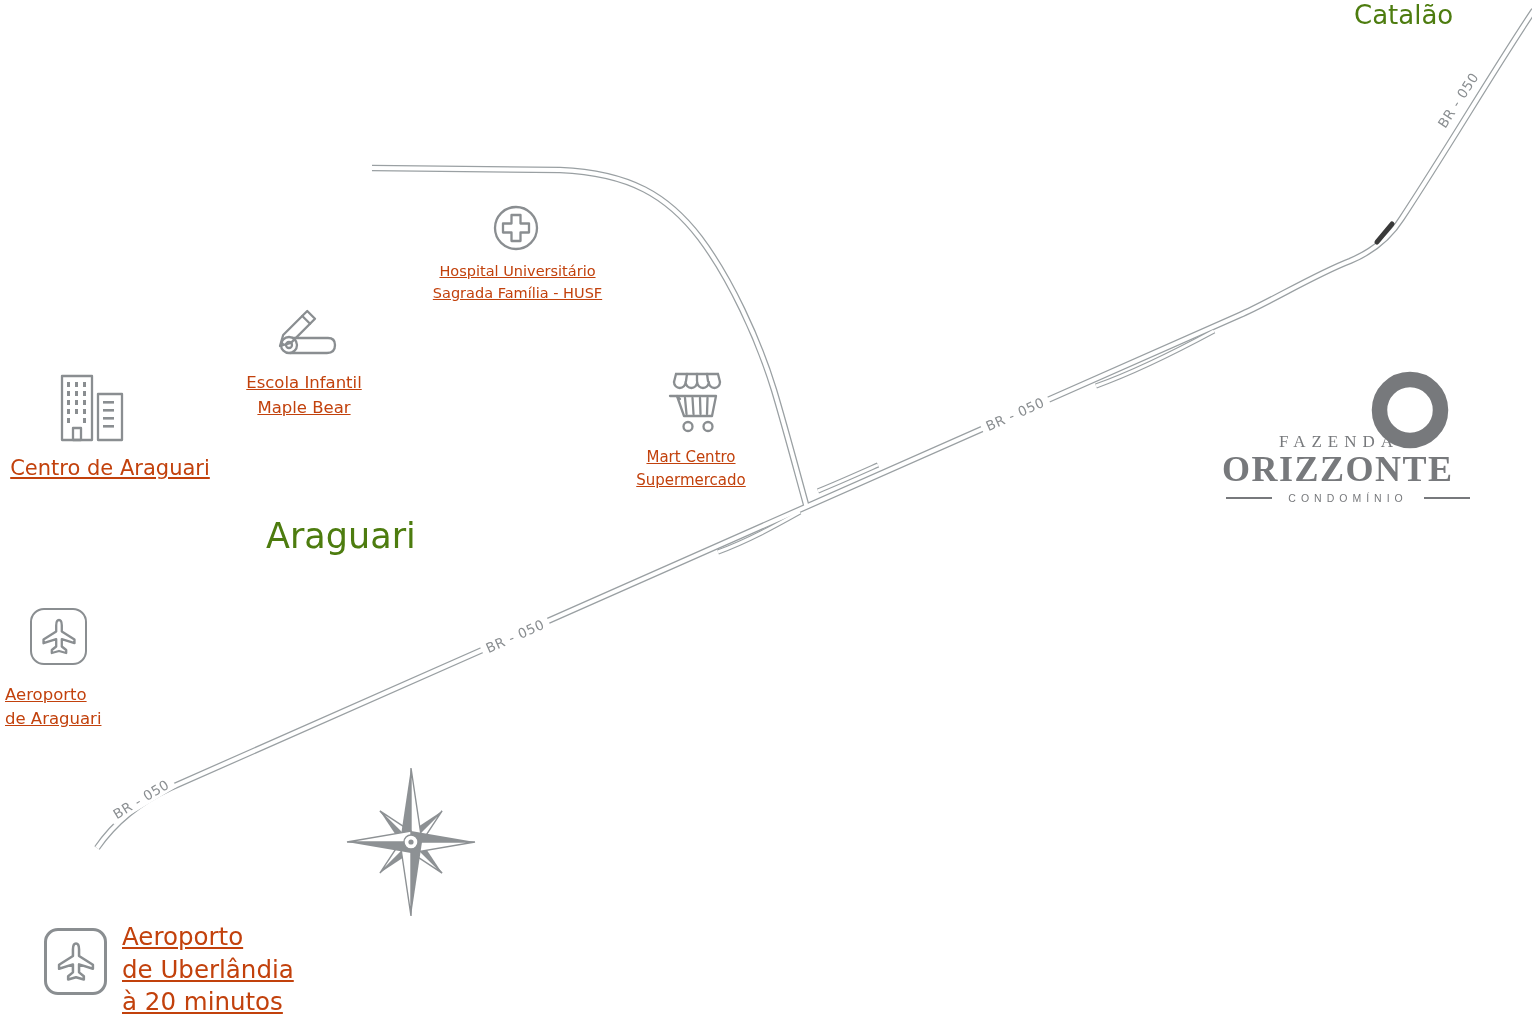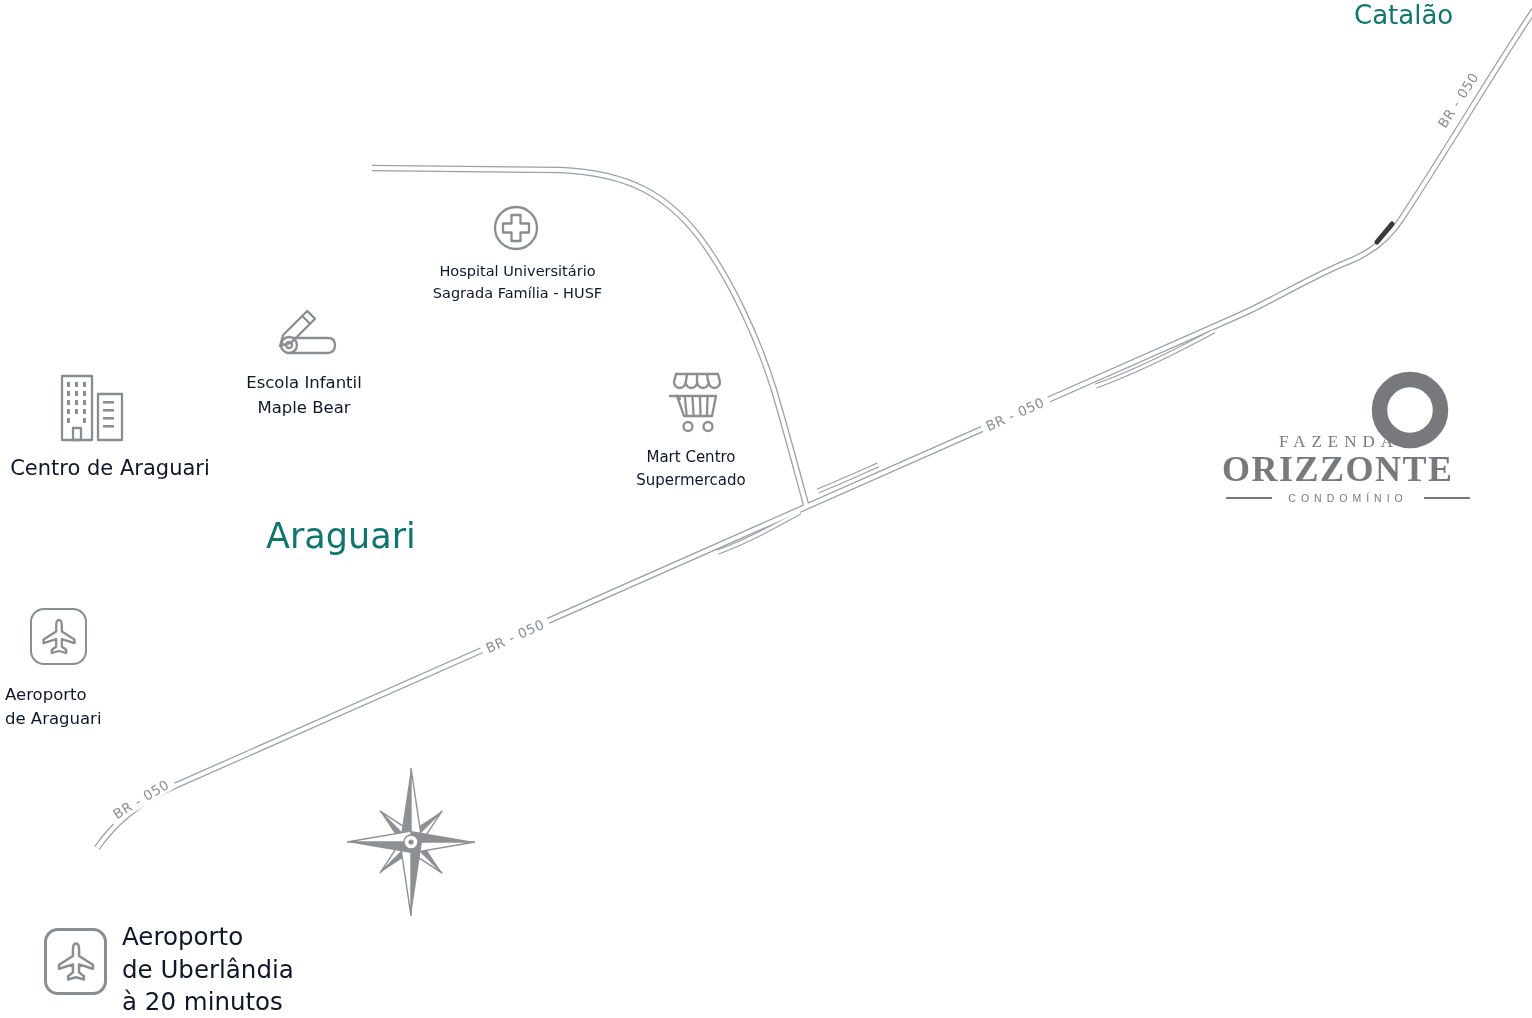--- a/index.html
+++ b/index.html
@@ -16,22 +16,22 @@
   .ramp-o{stroke-width:5.2;}
   .ramp-i{stroke-width:3;}
   .road-mark{stroke:#3a3a3a;stroke-width:5;stroke-linecap:round;}
 
   .road-tag{
     position:absolute;font-size:13.5px;letter-spacing:.6px;color:#8a8e91;
     background:#fff;padding:0 5px;white-space:nowrap;z-index:3;
   }
 
   
-  .city{position:absolute;color:#0f766e;white-space:nowrap;z-index:2;}
-  .poi-label{position:absolute;text-align:center;color:#0f172a;z-index:2;}
+  .city{position:absolute;color:#4d7c0f;white-space:nowrap;z-index:2;}
+  .poi-label{position:absolute;text-align:center;color:#c2410c;z-index:2;text-decoration:underline;}
   .poi-label span{display:block;}
   .left-align{text-align:left;}
 
   
   .ink{stroke:#8a8e91;fill:none;stroke-width:2.3;stroke-linecap:round;stroke-linejoin:round;}
   .ink-fill{fill:#8a8e91;stroke:none;}
 
   .air-box{
     position:absolute;border:2.5px solid #8a8e91;border-radius:14px;background:#fff;
     display:flex;align-items:center;justify-content:center;z-index:2;

